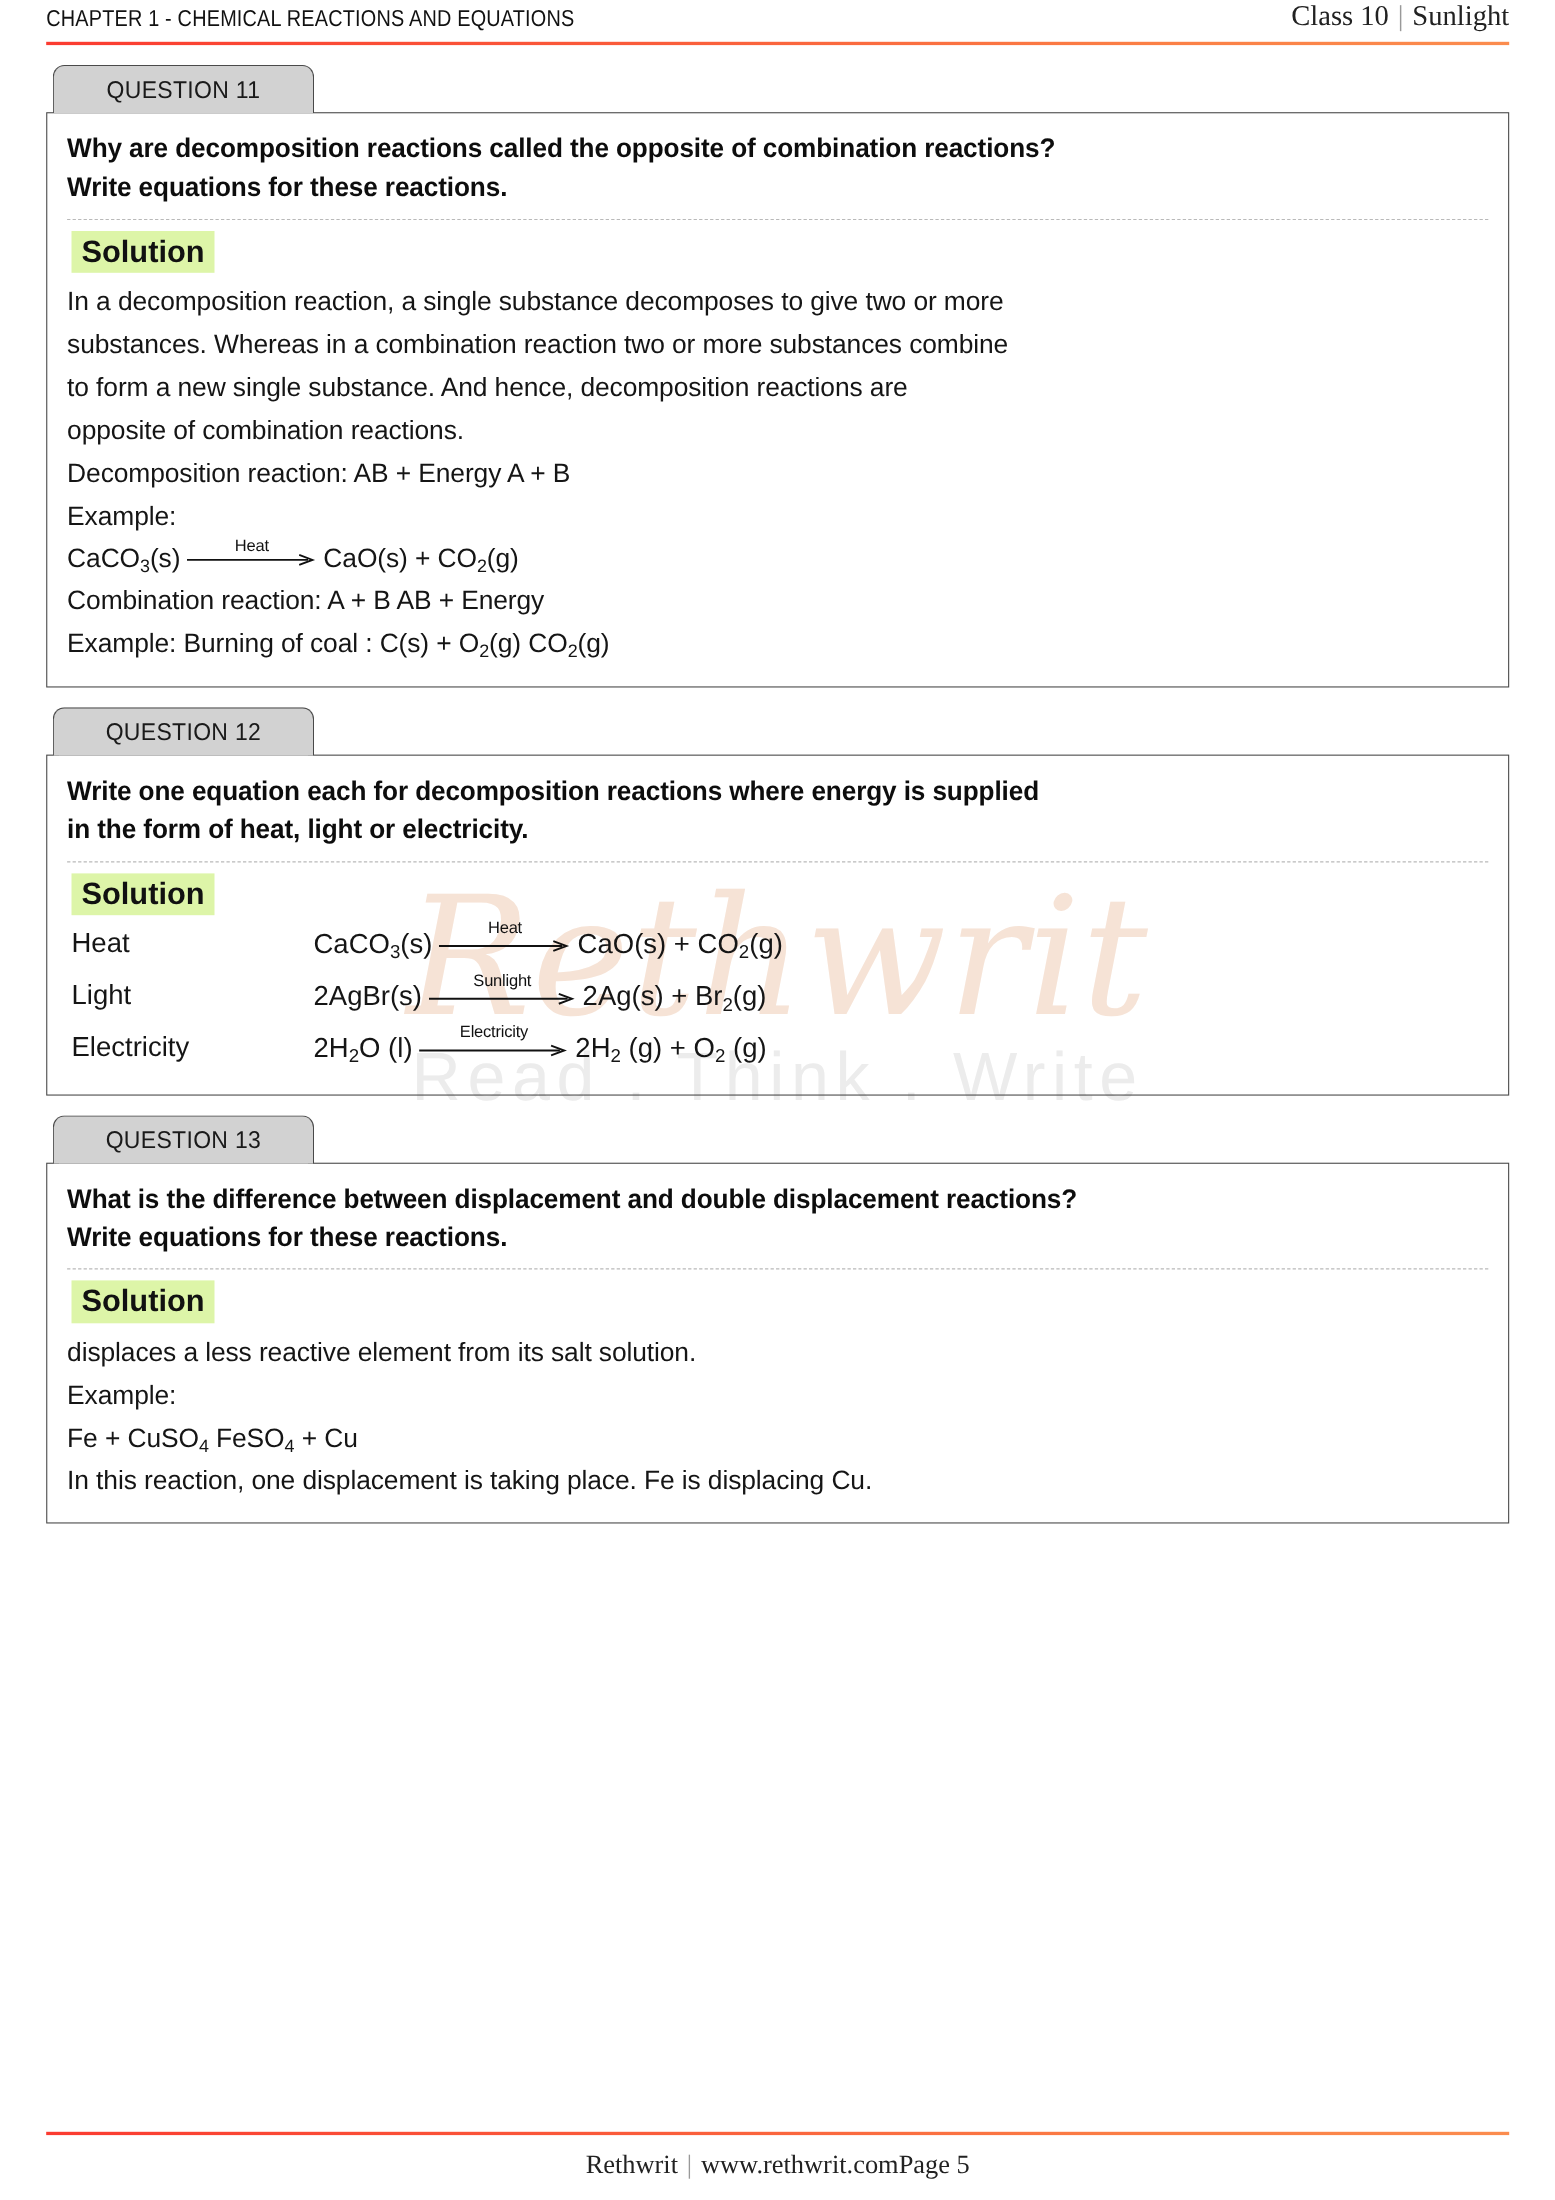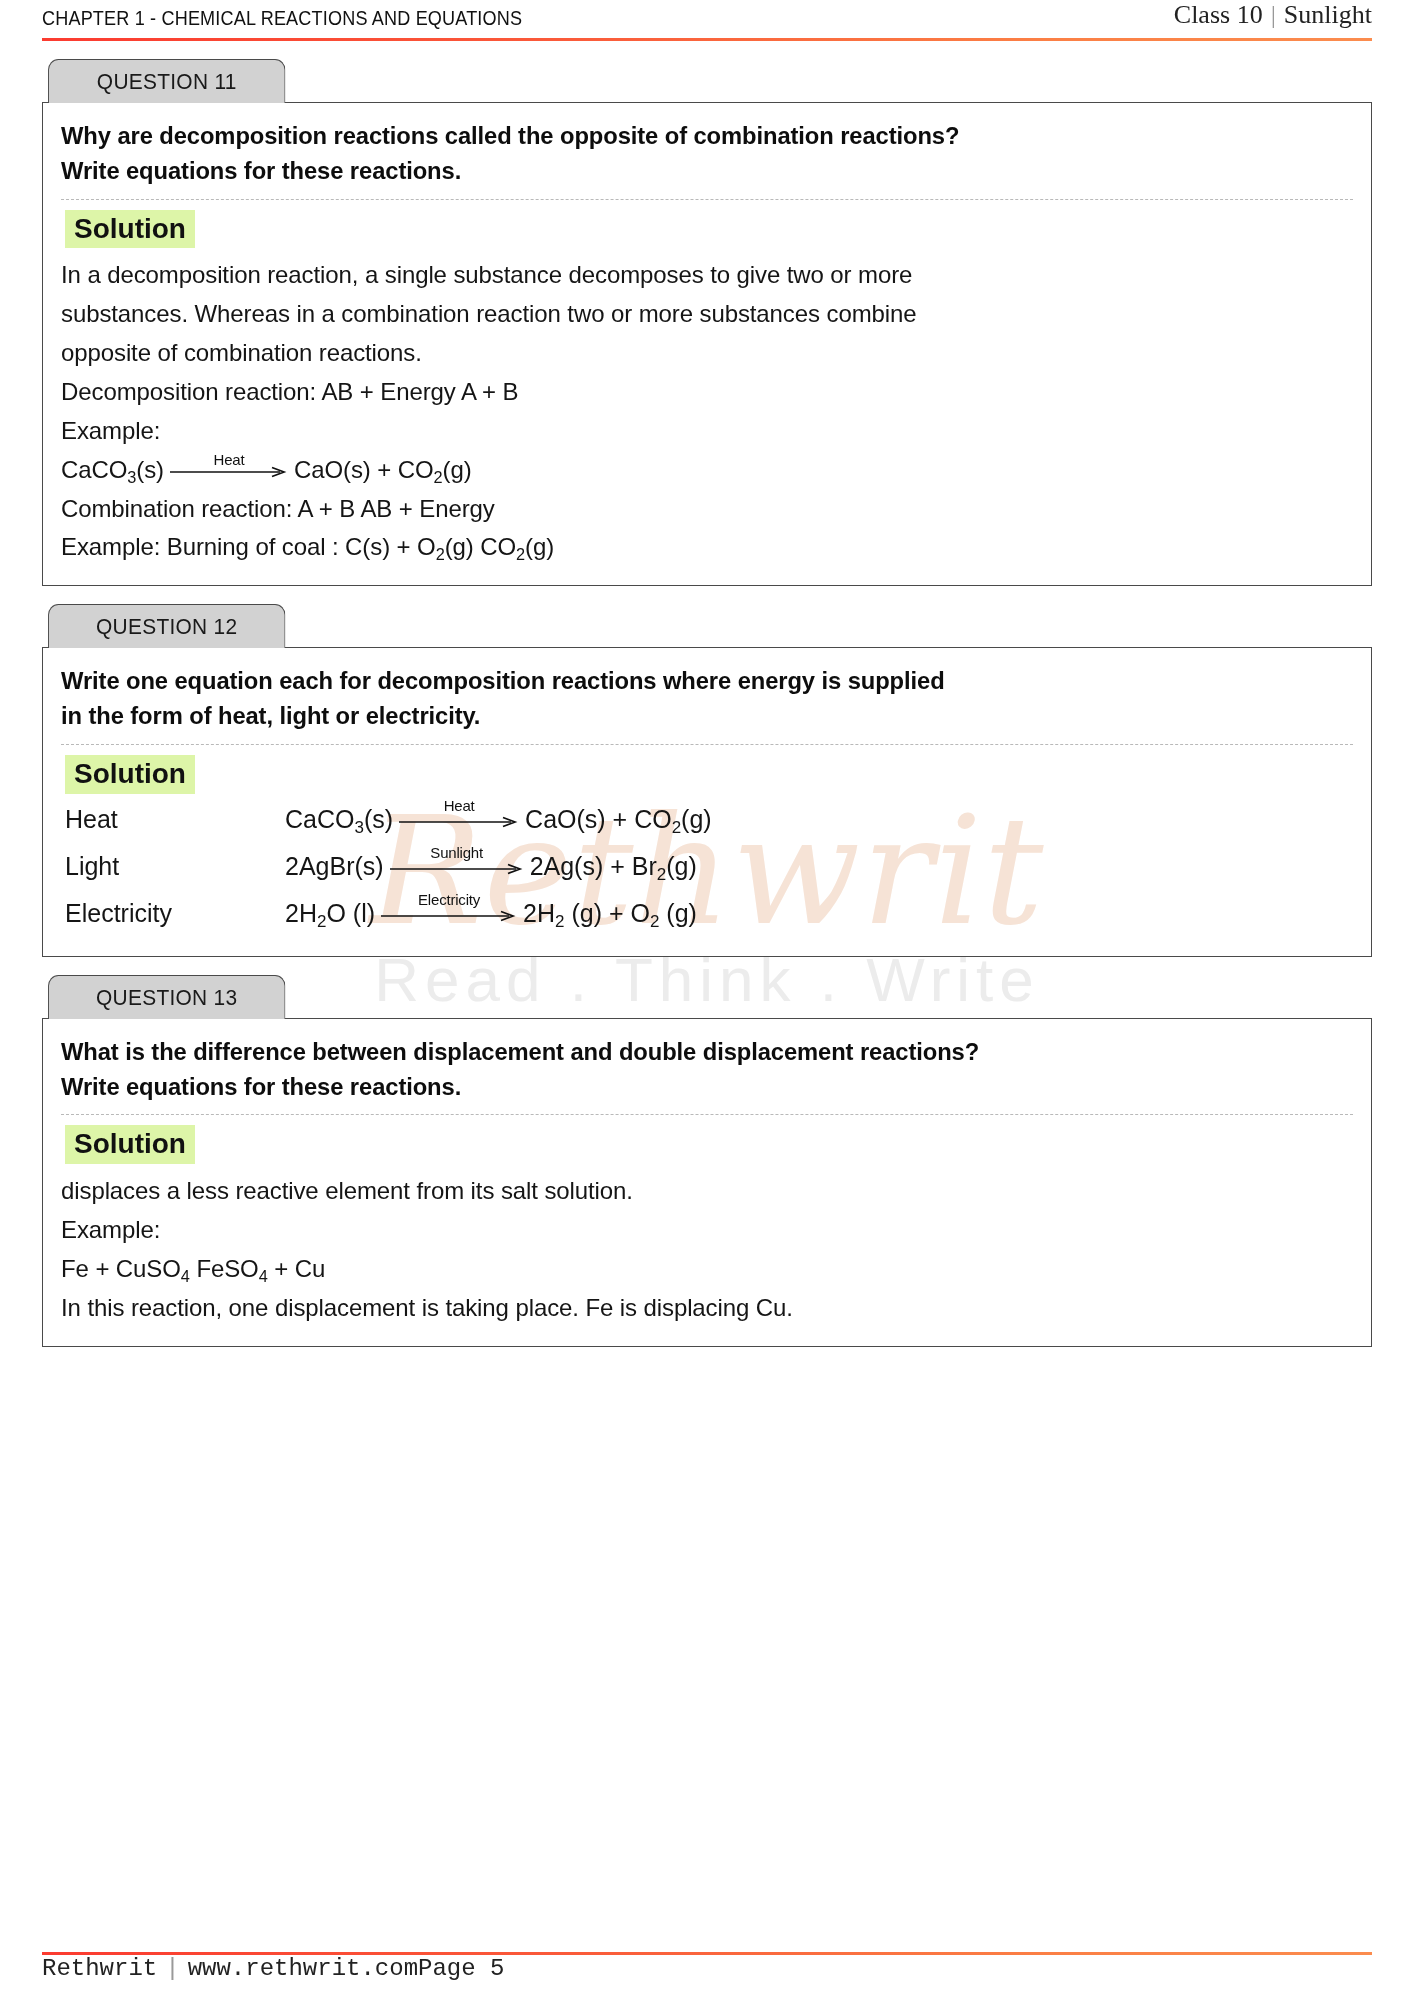--- a/index.html
+++ b/index.html
@@ -214,23 +214,24 @@
     right: 42px;
     bottom: 18px;
     z-index: 2;
   }
   .footer-rule {
     height: 3px;
     background: linear-gradient(to right, #fb3b30 0%, #fa5b3a 40%, #fb7f45 75%, #fb8c4e 100%);
   }
   .footer {
     display: flex;
-    justify-content: flex-start;
+    justify-content: center;
     align-items: baseline;
-    font-family: Liberation Mono, monospace;
+    padding-top: 14px;
+    font-family: Liberation Serif, serif;
     font-size: 24px;
     color: #222;
   }
   .footer .sep { margin: 0 8px; color: #999; }
 </style>
 </head>
 <body>
 
 <div class="page">
 
@@ -256,20 +257,21 @@
         <span class="ln">Write equations for these reactions.</span>
       </div>
 
       <hr class="dashed">
 
       <div class="sol-badge">Solution</div>
 
       <div class="body-txt">
         <span class="ln">In a decomposition reaction, a single substance decomposes to give two or more</span>
         <span class="ln">substances. Whereas in a combination reaction two or more substances combine</span>
+        <span class="ln">to form a new single substance. And hence, decomposition reactions are</span>
         <span class="ln">opposite of combination reactions.</span>
 
         <span class="gap"></span>
 
         <span class="ln">Decomposition reaction: AB + Energy  A + B</span>
         <span class="ln">Example:</span>
 
         <span class="ln">
           <span class="rxn">
             <span>CaCO<sub>3</sub>(s)</span>

